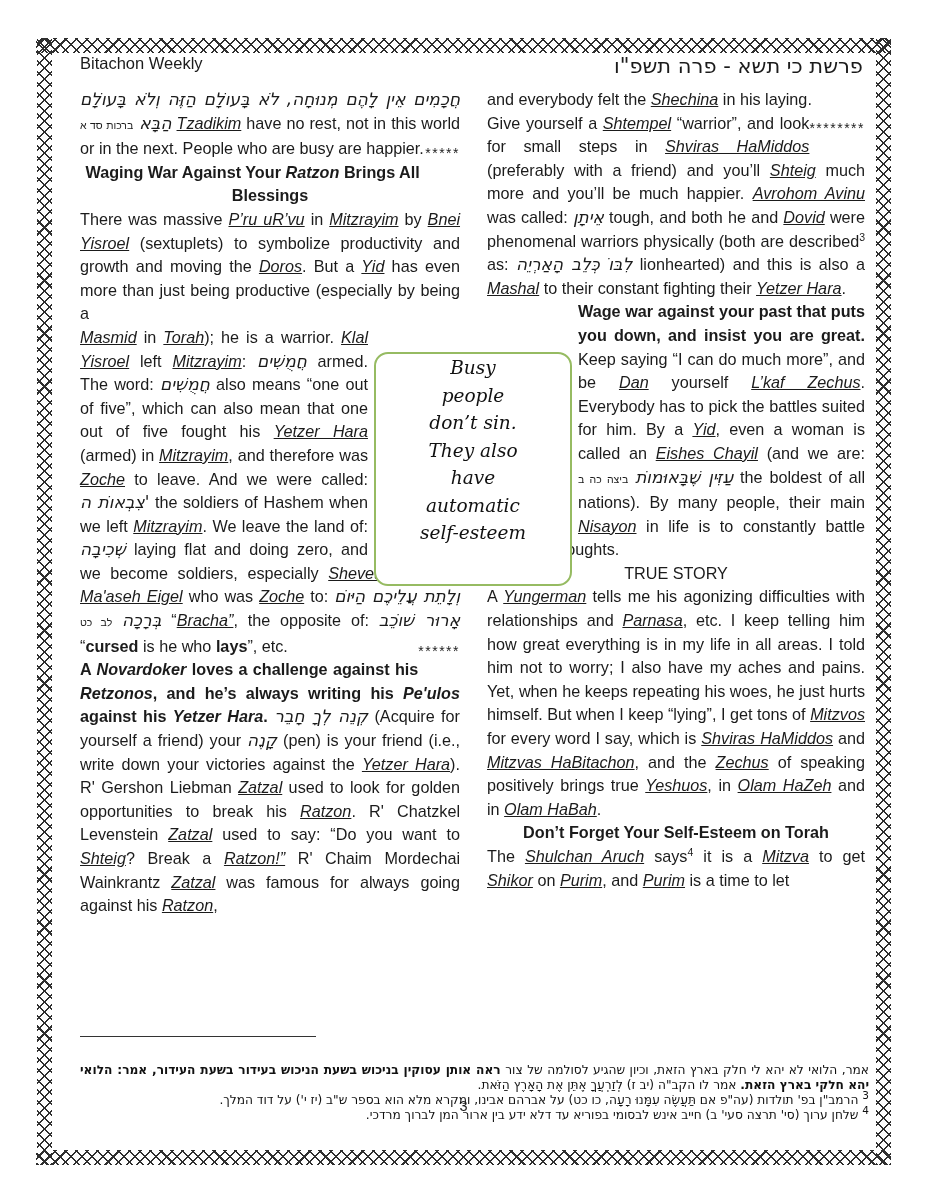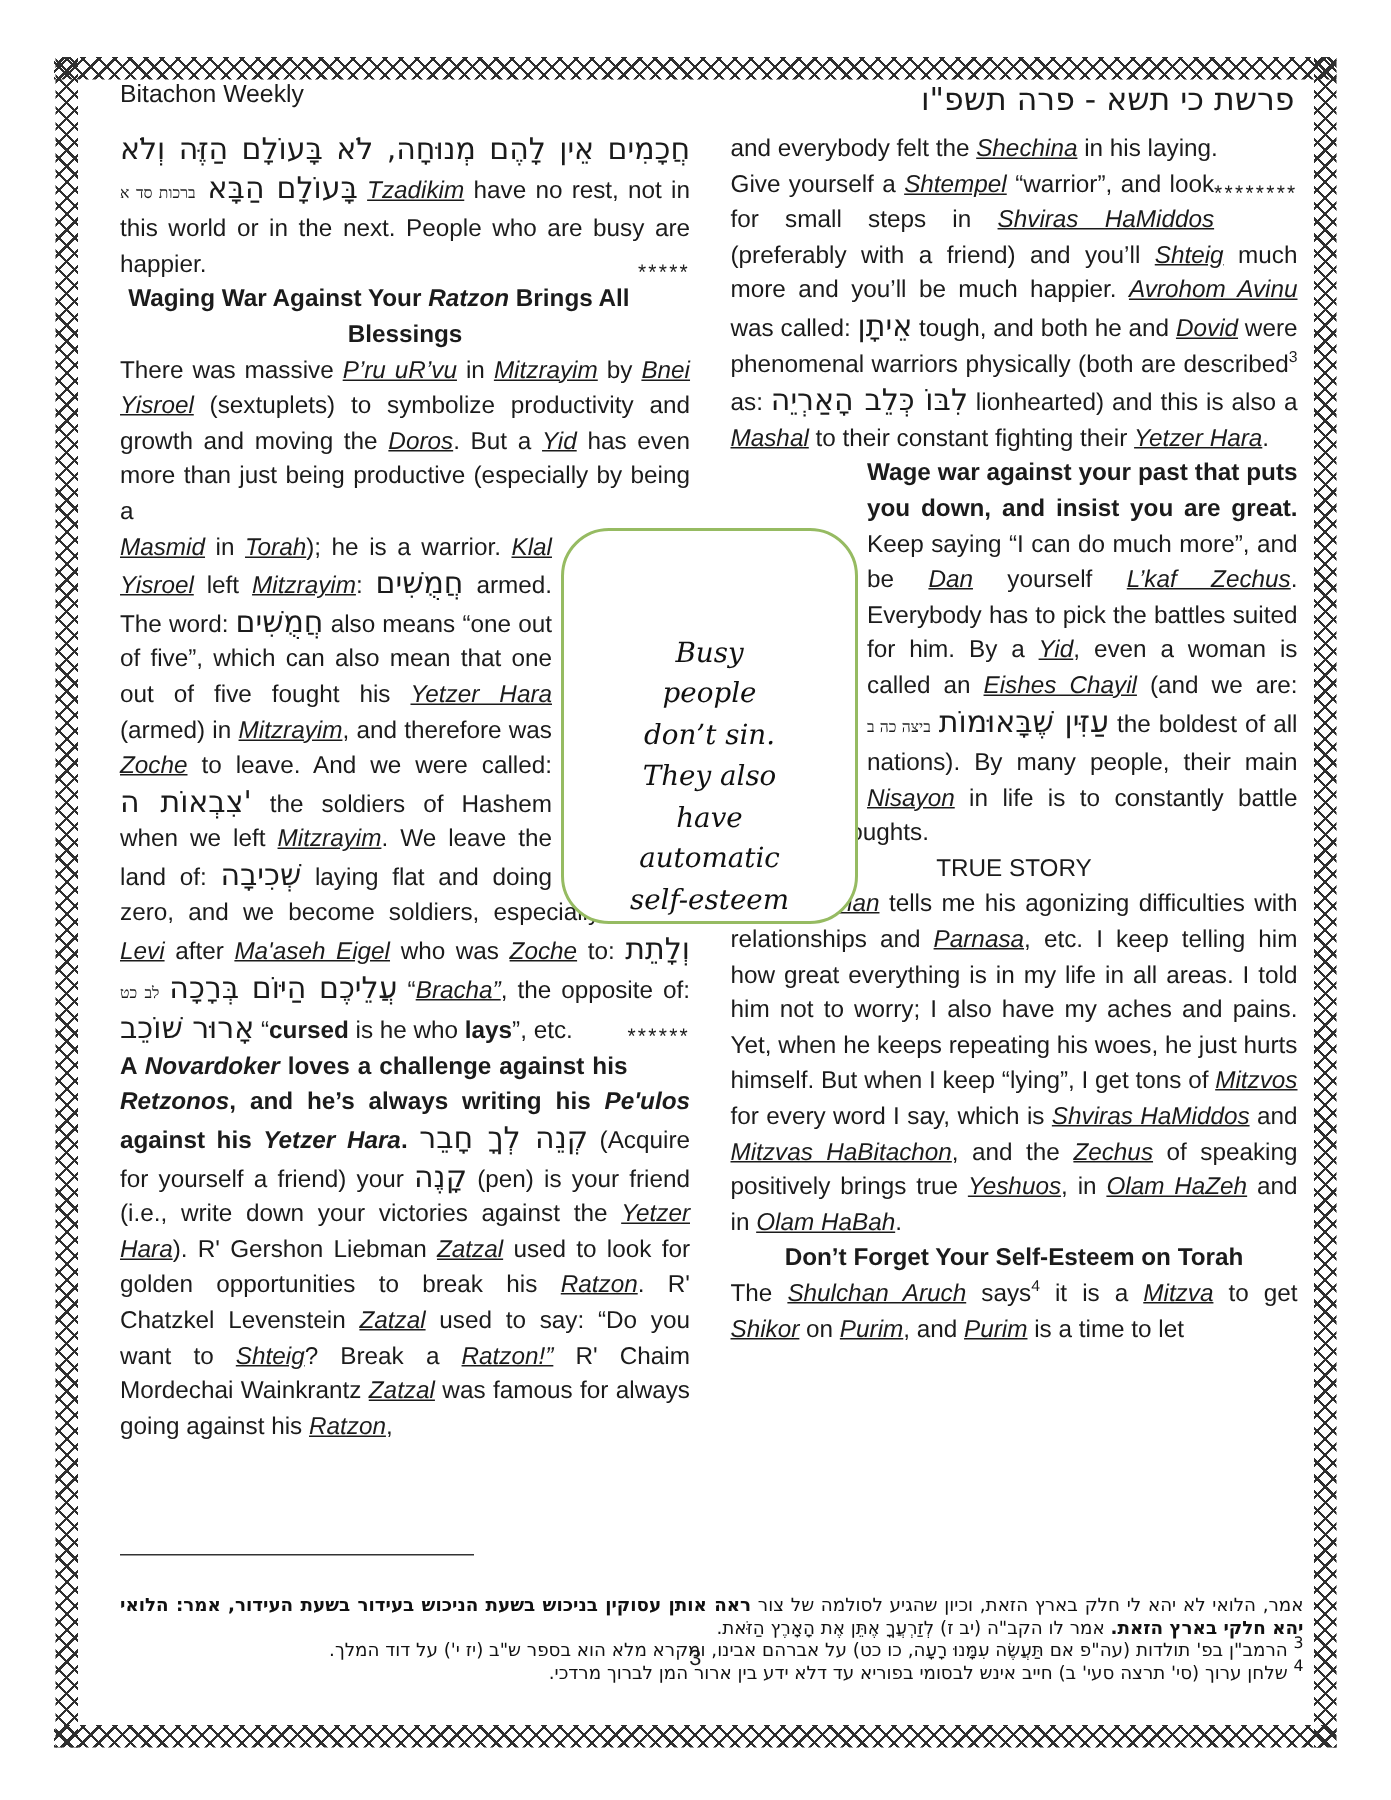--- a/index.html
+++ b/index.html
@@ -29,32 +29,32 @@
   #col-left{left:80px;width:380px;}
   #col-right{left:487px;width:378px;}
   .blk{text-align:justify;}
   .blk-pj{text-align:justify;text-align-last:justify;}
   .blk-h{text-align:center;text-align-last:center;font-weight:bold;}
   .blk-hp{text-align:right;text-align-last:center;}
   .sg-r{}
   .sg-i{font-style:italic;text-decoration:underline;}
   .sg-b{font-weight:bold;}
   .sg-bi{font-weight:bold;font-style:italic;}
-  .sg-he{font-family:"DejaVu Sans",sans-serif;font-size:20px;}
-  .sg-hes{font-family:Liberation Serif, serif;font-size:10.5px;}
+  .sg-he{font-family:"DejaVu Sans",sans-serif;font-size:17px;font-style:italic;}
+  .sg-hes{font-family:Liberation Sans, sans-serif;font-size:10.5px;}
   .sg-sup{vertical-align:super;font-size:10.5px;line-height:0;}
   .sg-starsR{float:right;letter-spacing:1.5px;font-size:14px;padding-top:5px;}
   .sp-a{float:right;width:86px;height:232px;margin-left:6px;}
   .sp-b{float:left;width:85px;height:220px;margin-right:6px;}
 
   
   #callout{
-    position:absolute;left:374px;top:352px;width:198px;height:264px;
-    background:#fff;border:2px solid #96bb62;border-radius:32px;z-index:5;
-    display:flex;align-items:flex-end;justify-content:center;box-sizing:border-box;
+    position:absolute;left:374px;top:352px;width:198px;height:234px;
+    background:#fff;border:2px solid #96bb62;border-radius:14px;z-index:5;
+    display:flex;align-items:flex-start;justify-content:center;box-sizing:border-box;
     font-family:"DejaVu Serif",serif;font-style:italic;font-size:18.5px;
     line-height:27.5px;text-align:center;color:#111;
   }
 
   
   #fn-sep{position:absolute;left:80px;top:1036px;width:236px;border-top:1.6px solid #333;}
   #footnotes{
     position:absolute;left:80px;right:58px;top:1041px;direction:rtl;
     font-family:"DejaVu Sans",sans-serif;font-size:12.2px;line-height:15px;color:#111;margin-top:22px;
   }

